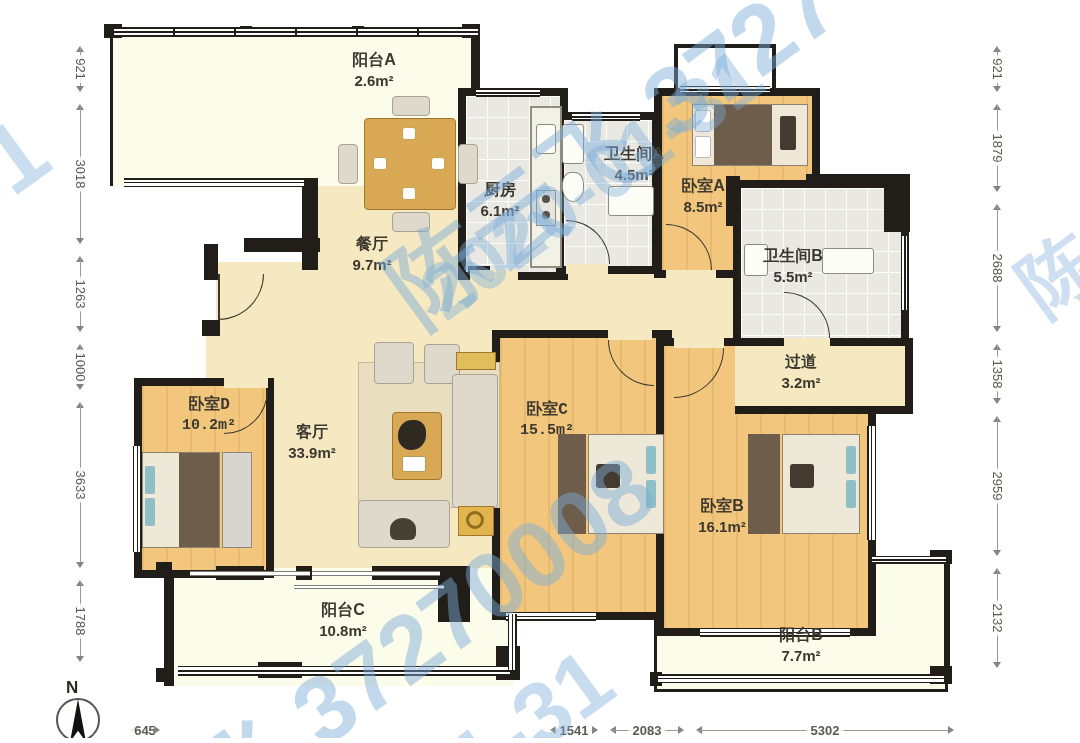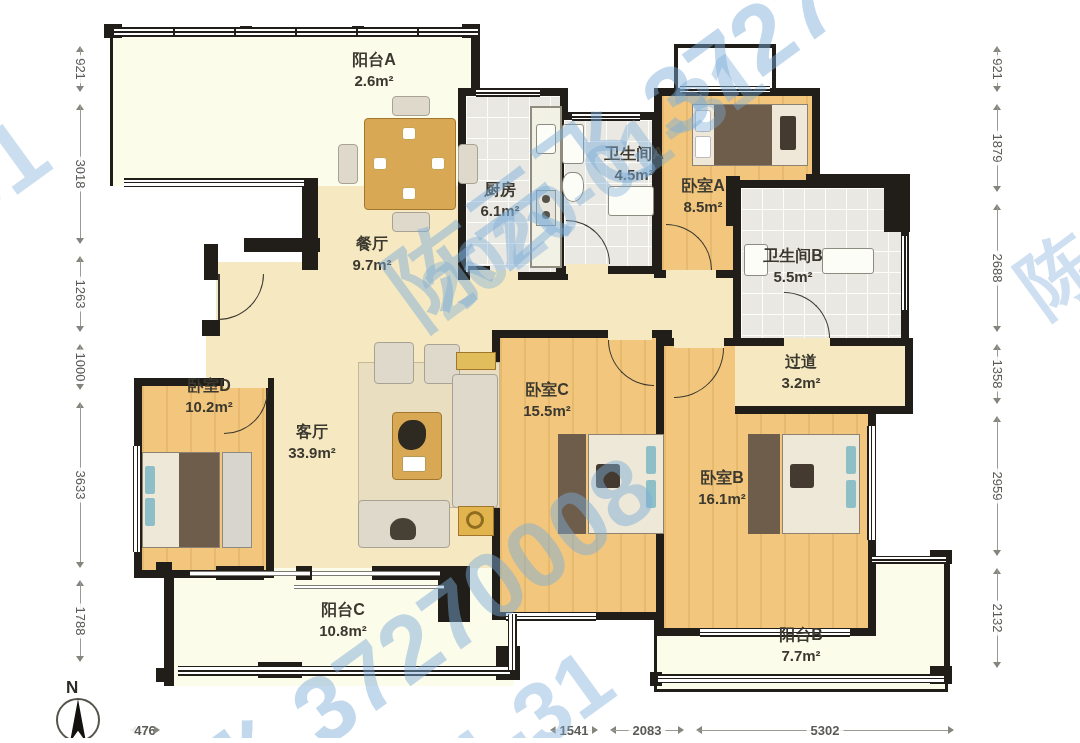--- a/index.html
+++ b/index.html
@@ -207,24 +207,24 @@
   #f-sidec{left:466px;top:511px;width:18px;height:18px;border:3px solid #8f6c20;border-radius:50%;}
 
   
   #lab-balconyA{left:374px;top:70px;}
   #lab-kitchen{left:500px;top:200px;}
   #lab-bathA{left:606px;top:164px;margin-left:28px;}
   #lab-bedroomA{left:703px;top:196px;}
   #lab-dining{left:372px;top:254px;}
   #lab-bathB{left:793px;top:266px;}
   #lab-hall{left:801px;top:372px;}
-  #lab-bedroomD{left:209px;top:396px;}
+  #lab-bedroomD{left:209px;top:415px;font-family:Liberation Mono, monospace;}
   #lab-living{left:312px;top:442px;}
-  #lab-bedroomC{left:547px;top:400px;}
-  #lab-bedroomB{left:722px;top:488px;}
+  #lab-bedroomC{left:547px;top:420px;font-family:Liberation Mono, monospace;}
+  #lab-bedroomB{left:722px;top:516px;}
   #lab-balconyC{left:343px;top:620px;}
   #lab-balconyB{left:801px;top:645px;}
 
   
   #dL0{left:72px;top:42px;height:54px;}   #dL1{left:72px;top:100px;height:148px;}
   #dL2{left:72px;top:252px;height:84px;}  #dL3{left:72px;top:340px;height:54px;}
   #dL4{left:72px;top:398px;height:174px;} #dL5{left:72px;top:576px;height:90px;}
   #dR0{left:989px;top:42px;height:54px;}  #dR1{left:989px;top:100px;height:96px;}
   #dR2{left:989px;top:200px;height:136px;}#dR3{left:989px;top:340px;height:68px;}
   #dR4{left:989px;top:412px;height:148px;}#dR5{left:989px;top:564px;height:108px;}
@@ -484,21 +484,21 @@
       <i class="dl"></i>
       <b class="dlab">2959</b>
     </div>
   <div class="vdim" id="dR5">
       <i class="dl"></i>
       <b class="dlab">2132</b>
     </div>
 
   <div class="hdim" id="dB0">
       <i class="dl"></i>
-      <b class="dlab">476</b>
+      <b class="dlab">645</b>
     </div>
   <div class="hdim" id="dB2">
       <i class="dl"></i>
       <b class="dlab">1541</b>
     </div>
   <div class="hdim" id="dB3">
       <i class="dl"></i>
       <b class="dlab">2083</b>
     </div>
   <div class="hdim" id="dB4">

